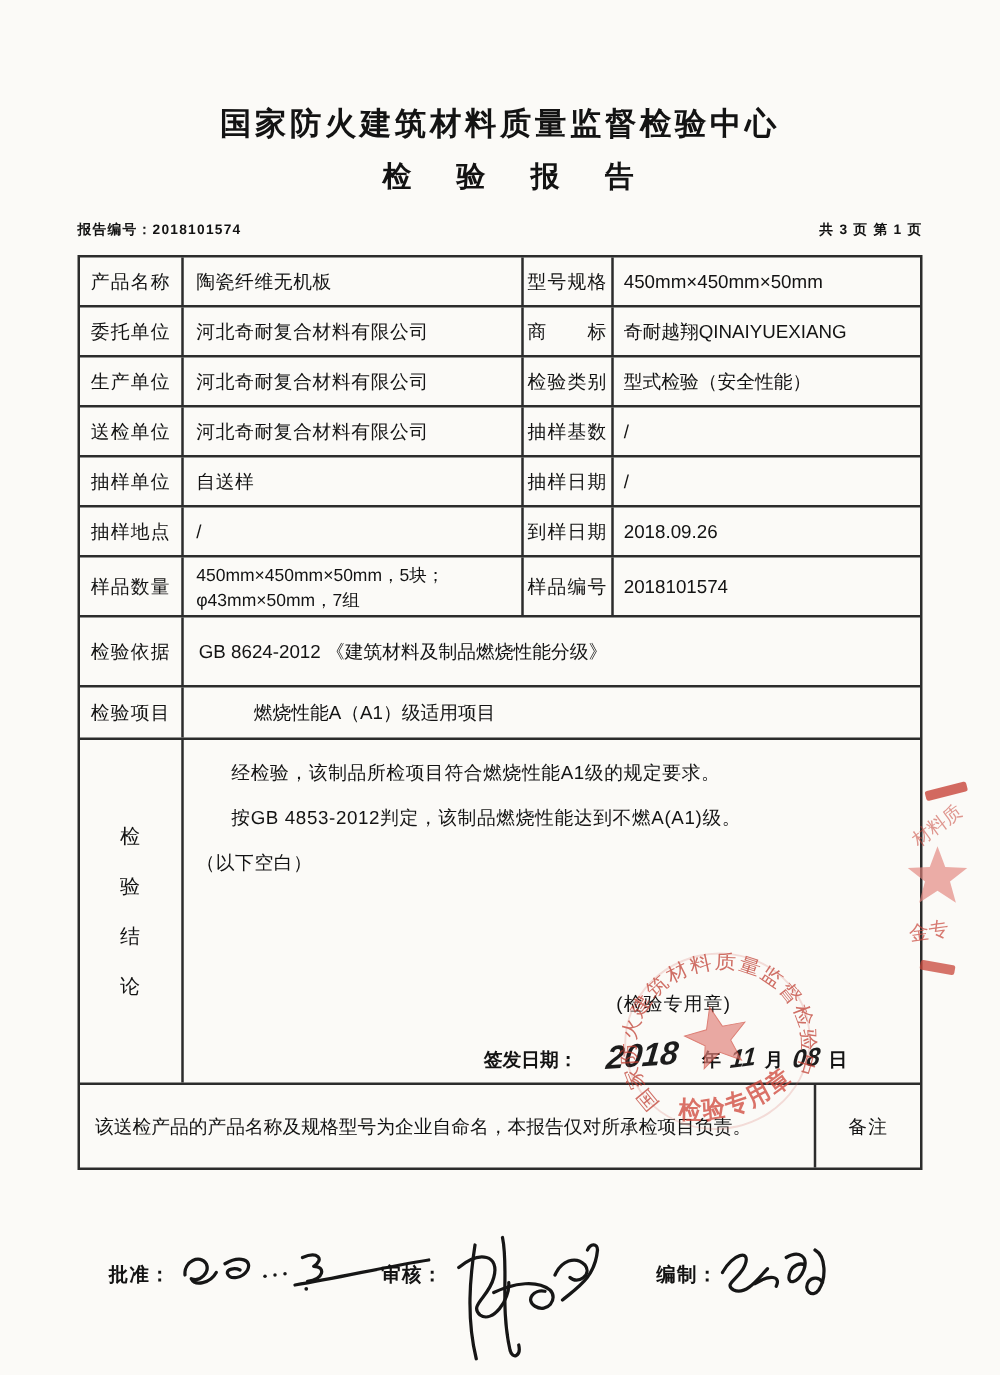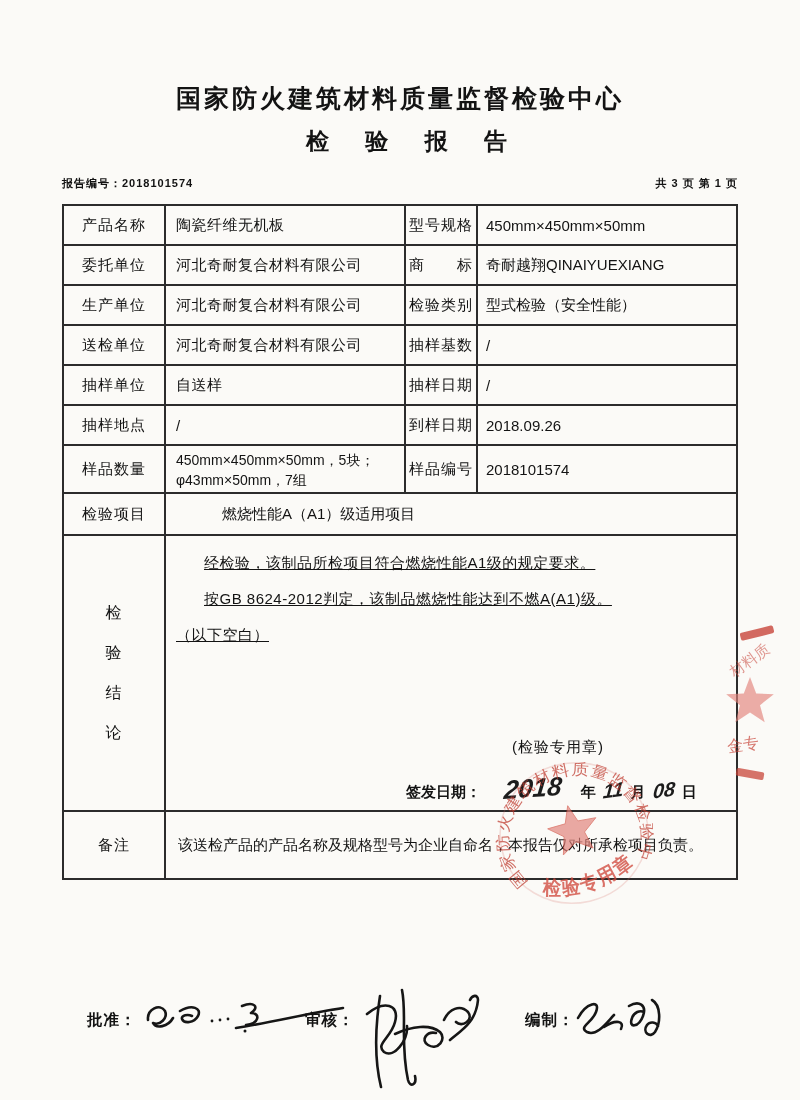--- a/index.html
+++ b/index.html
@@ -17,32 +17,32 @@
     justify-content:space-between;font-size:11px;font-weight:600;letter-spacing:1px;}
   .table{position:absolute;top:204px;left:62px;width:676px;
     border:2px solid #2c2c2c;box-sizing:border-box;background:transparent;}
   .trow{display:flex;border-bottom:2px solid #2c2c2c;box-sizing:border-box;}
   .trow:last-child{border-bottom:none;}
   .h40{height:40px;} .h48{height:48px;} .h56{height:56px;} .h42{height:42px;gap:44px;}
   .h276{height:276px;} .h66{height:66px;}
   .cell{box-sizing:border-box;border-right:2px solid #2c2c2c;display:flex;
     align-items:center;font-size:15px;overflow:hidden;}
   .trow .cell:last-child{border-right:none;}
-  .lab{width:102px;justify-content:center;text-align:center;flex:none;letter-spacing:1px;}
+  .lab{width:83px;justify-content:center;text-align:center;flex:none;letter-spacing:1px;}
   .lab2{width:72px;}
-  .val{width:240px;flex:none;padding-left:10px;letter-spacing:0.5px;}
+  .val{width:272px;flex:none;padding-left:10px;letter-spacing:0.5px;}
   .val2{width:245px;flex:none;padding-left:8px;}
   .valwrap{align-items:flex-start;padding-top:4px;font-size:14px;line-height:1.45;
     padding-right:22px;letter-spacing:0;}
   .wide{flex:1;padding-left:12px;}
   .concl-label{flex-direction:column;justify-content:center;gap:19px;font-size:16px;
     display:flex;align-items:center;}
   .concl-body{position:relative;flex:1;display:block;padding:16px 10px 0 10px;
     font-size:15px;border-right:none;}
-  .cline{margin:0 0 15px 0;line-height:1.4;letter-spacing:0.5px;text-decoration:underline;}
+  .cline{margin:0 0 15px 0;line-height:1.4;letter-spacing:0.5px;}
   .indent{text-indent:28px;}
   .seal-note{position:absolute;left:346px;top:202px;font-size:15px;letter-spacing:1px;}
   .sign-date{position:absolute;left:240px;bottom:6px;display:flex;
     align-items:baseline;gap:5px;font-size:15px;font-weight:600;}
   .hand{font-style:italic;display:inline-block;color:#1c1c1c;font-weight:bold;}
   .hand-year{font-size:26px;transform:rotate(-4deg) skewX(-10deg);margin:0 14px 0 18px;}
   .hand-num{font-size:20px;transform:rotate(-7deg) skewX(-12deg);margin:0 2px;}
   .stamp{position:absolute;left:492px;top:756px;width:164px;height:154px;
     transform:rotate(-13deg);opacity:0.85;pointer-events:none;}
   .edge-stamp{position:absolute;left:724px;top:624px;width:76px;height:168px;
@@ -104,52 +104,56 @@
       <div class="cell lab lab2">到样日期</div>
       <div class="cell val2">2018.09.26</div>
     </div>
     <div class="trow h48">
       <div class="cell lab">样品数量</div>
       <div class="cell val valwrap">450mm×450mm×50mm，5块； φ43mm×50mm，7组</div>
       <div class="cell lab lab2">样品编号</div>
       <div class="cell val2">2018101574</div>
     </div>
 
+    <div class="trow h56">
+      <div class="cell lab">检验依据</div>
+      <div class="cell wide">GB 8624-2012 《建筑材料及制品燃烧性能分级》</div>
+    </div>
     <div class="trow h42">
       <div class="cell lab">检验项目</div>
       <div class="cell wide">燃烧性能A（A1）级适用项目</div>
     </div>
 
     <div class="trow h276">
       <div class="cell lab concl-label">
         <span>检</span>
         <span>验</span>
         <span>结</span>
         <span>论</span>
       </div>
       <div class="cell concl-body">
         <p class="cline indent">经检验，该制品所检项目符合燃烧性能A1级的规定要求。</p>
-        <p class="cline indent">按GB 8624-2012判定，该制品燃烧性能达到不燃A(A1)级。</p>
+        <p class="cline indent">按GB 4853-2012判定，该制品燃烧性能达到不燃A(A1)级。</p>
         <p class="cline">（以下空白）</p>
         <span class="seal-note">(检验专用章)</span>
         <div class="sign-date">
           <span>签发日期：</span>
           <span class="hand hand-year">2018</span>
           <span>年</span>
           <span class="hand hand-num">11</span>
           <span>月</span>
           <span class="hand hand-num">08</span>
           <span>日</span>
         </div>
       </div>
     </div>
 
     <div class="trow h66">
+      <div class="cell wide">该送检产品的产品名称及规格型号为企业自命名，本报告仅对所承检项目负责。</div>
       <div class="cell lab">备注</div>
-      <div class="cell wide">该送检产品的产品名称及规格型号为企业自命名，本报告仅对所承检项目负责。</div>
     </div>
   </div>
 
   <svg class="stamp" viewBox="0 0 164 152">
     <defs>
       <path id="ringArc" d="M 26,114 A 67,62 0 1 1 138,114" fill="none"></path>
       <path id="botArc" d="M 36,128 Q 82,144 128,123" fill="none"></path>
     </defs>
     <ellipse cx="82" cy="76" rx="74" ry="70" fill="none" stroke="#d4695e" stroke-width="1.5" opacity="0.25"></ellipse>
     <polygon points="82,48 88.5,65.1 106.7,66 92.5,77.4 97.3,95 82,85 66.7,95 71.5,77.4 57.3,66 75.5,65.1" opacity="0.8" stroke="#cf4639" stroke-width="0.8" fill="#e2837b"></polygon>

